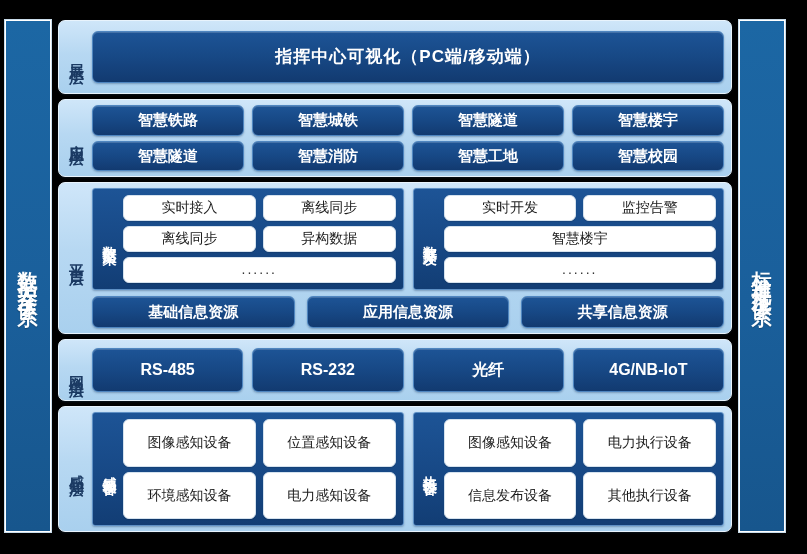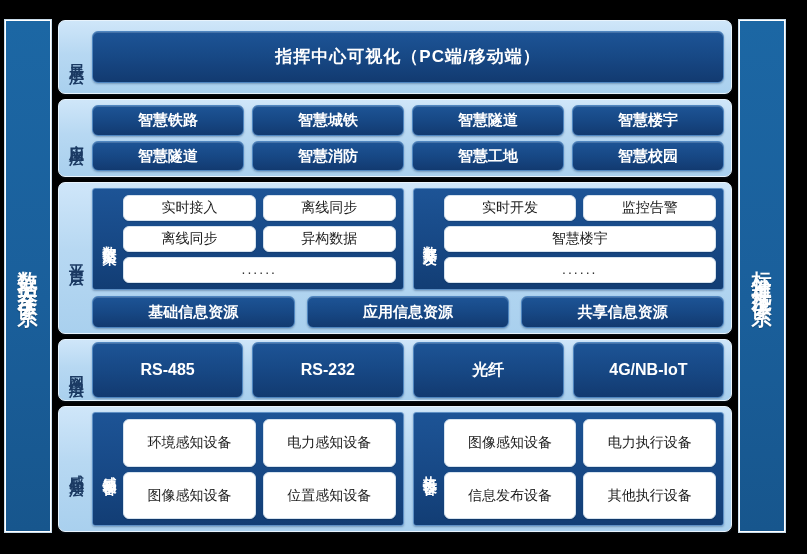--- a/index.html
+++ b/index.html
@@ -113,21 +113,21 @@
     flex:1 1 auto;display:flex;flex-direction:column;gap:5px;min-width:0;
   }
   .group-row{display:flex;gap:7px;flex:1 1 0;min-height:0;}
   .group-row .pill{flex:1 1 0;}
   .plat-bottom{display:flex;gap:12px;flex:0 0 32px;height:32px;font-family:Liberation Serif, serif;}
   .plat-bottom .chip{flex:1 1 0;font-size:15px;}
 
   
   #layer-network{height:62px;}
   #layer-network .layer-body{align-items:center;gap:9px;}
-  #layer-network .chip{flex:1 1 0;height:56px;font-size:16px;}
+  #layer-network .chip{flex:1 1 0;height:44px;font-size:16px;}
 
   
   #layer-perception{height:126px;}
   #layer-perception .layer-body{gap:9px;}
   #layer-perception .plat-group{padding:6px 7px 6px 4px;}
 
   .ellipsis{letter-spacing:2px;font-size:14px;color:#333;}
 </style>
 </head>
 <body>
@@ -226,26 +226,26 @@
     </div>
 
     <div class="layer" id="layer-perception">
       <div class="layer-label">感知层</div>
       <div class="layer-body">
 
         <div class="plat-group">
           <div class="group-label">感知设备</div>
           <div class="group-grid">
             <div class="group-row">
+              <div class="pill">图像感知设备</div>
+              <div class="pill">位置感知设备</div>
+            </div>
+            <div class="group-row">
               <div class="pill">环境感知设备</div>
               <div class="pill">电力感知设备</div>
-            </div>
-            <div class="group-row">
-              <div class="pill">图像感知设备</div>
-              <div class="pill">位置感知设备</div>
             </div>
           </div>
         </div>
 
         <div class="plat-group">
           <div class="group-label">执行设备</div>
           <div class="group-grid">
             <div class="group-row">
               <div class="pill">图像感知设备</div>
               <div class="pill">电力执行设备</div>

